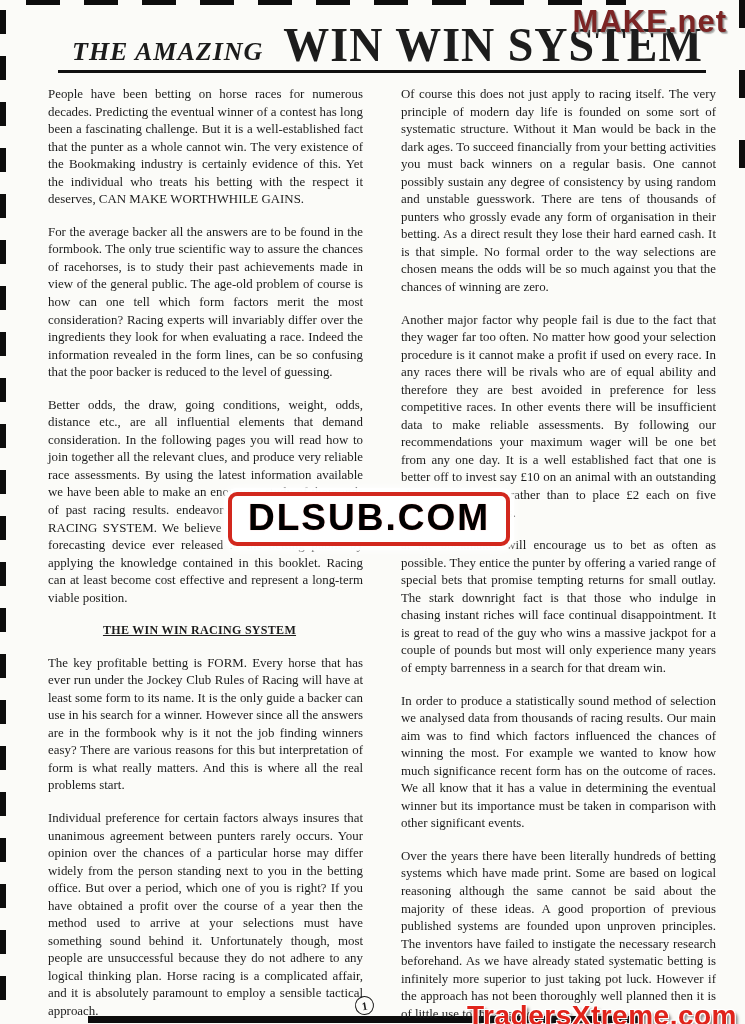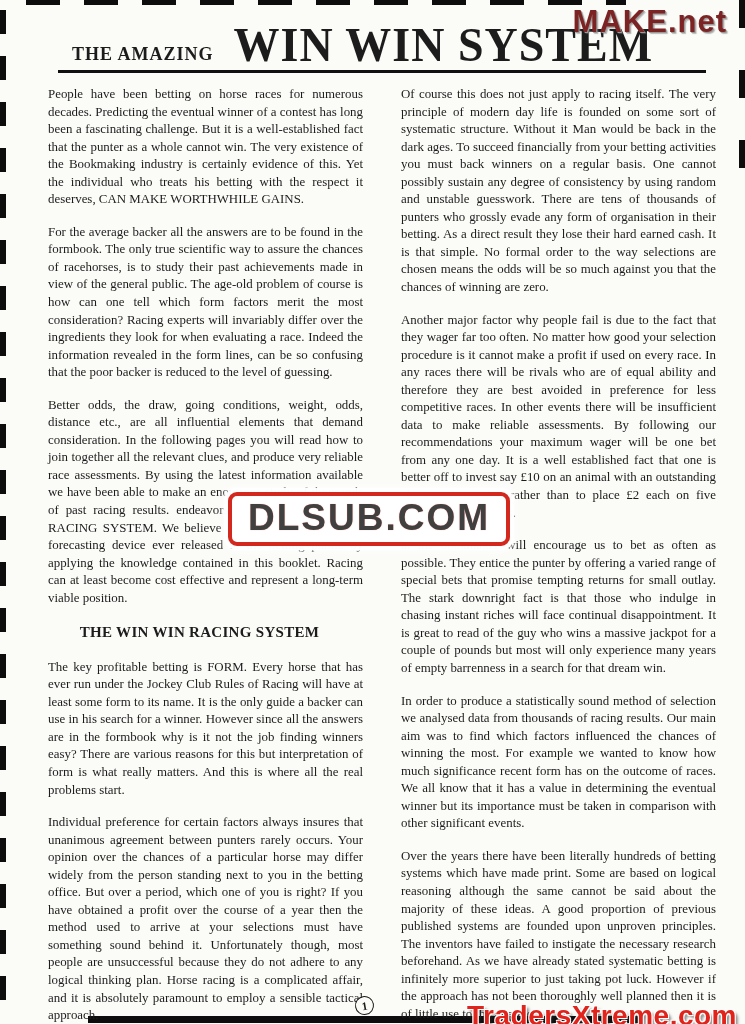--- a/index.html
+++ b/index.html
@@ -29,58 +29,58 @@
   }
   .edge-bottom{left:88px;top:1016px;width:552px;height:7px;}
   
   .header{
     position:absolute;left:58px;top:22px;width:650px;
   }
   .header-line{
     display:flex;align-items:baseline;
   }
   .pretitle{
-    font-weight:bold;font-size:18px;letter-spacing:1px;
+    font-style:italic;font-weight:bold;font-size:26px;letter-spacing:1px;
     padding-left:14px;
   }
   .title{
     font-weight:bold;font-size:46px;letter-spacing:1px;
     margin-left:20px;line-height:1;
     transform:scaleY(1.04);
   }
   .title-rule{
     margin-top:2px;height:3px;background:#101010;width:648px;
   }
   
   .columns{
     position:absolute;left:36px;top:86px;width:680px;
     display:flex;gap:26px;
   }
   .col{width:327px;font-size:12.9px;line-height:1.36;text-align:justify;}
   .col p{margin:0 0 15px 12px;}
   .section-heading{
-    text-align:center;font-weight:bold;
-    font-size:15px;margin:4px 0 16px 0;letter-spacing:.3px;
+    text-align:center;font-weight:bold;text-decoration:underline;
+    font-size:12px;margin:4px 0 16px 0;letter-spacing:.3px;
   }
   
   .wm-tcas{
     position:absolute;right:18px;top:4px;
     font-family:"Liberation Sans", sans-serif;
     font-weight:bold;font-size:31px;letter-spacing:1px;
     color:#7c2424;
     text-shadow:1px 1px 0 #9a9a9a,2px 2px 1px rgba(120,120,120,.5);
   }
   .wm-dlsub{
     position:absolute;left:228px;top:492px;
     background:#ffffff;border:4px solid #d2281e;border-radius:9px;
     padding:1px 16px 3px 16px;
     box-shadow:0 0 0 4px rgba(255,255,255,.95), 0 0 6px 6px rgba(255,255,255,.7);
     font-family:"Liberation Sans", sans-serif;
     font-weight:bold;font-size:37px;letter-spacing:2px;
-    color:#404040;
+    color:#000000;
     text-shadow:0 0 1px #ff8a80;
   }
   .wm-traders{
     position:absolute;right:8px;top:1000px;
     font-family:"Liberation Sans", sans-serif;
     font-weight:bold;font-size:28px;letter-spacing:.5px;
     color:#e0241b;
     text-shadow:-1px -1px 0 #fff,1px -1px 0 #fff,-1px 1px 0 #fff,1px 1px 0 #fff,3px 3px 3px rgba(40,40,40,.55);
   }
   

